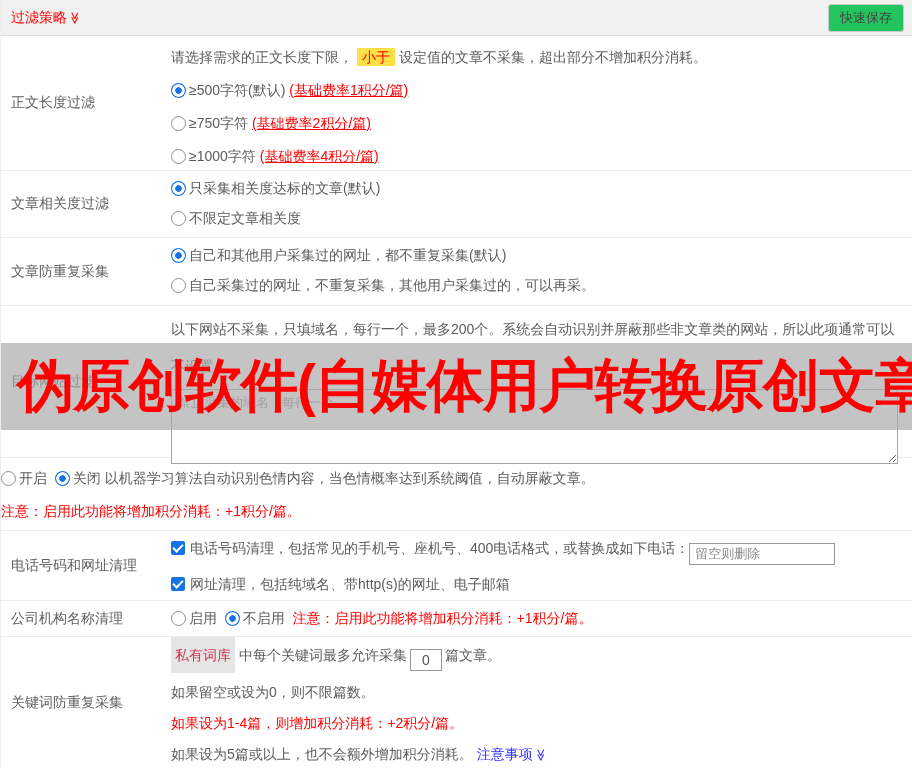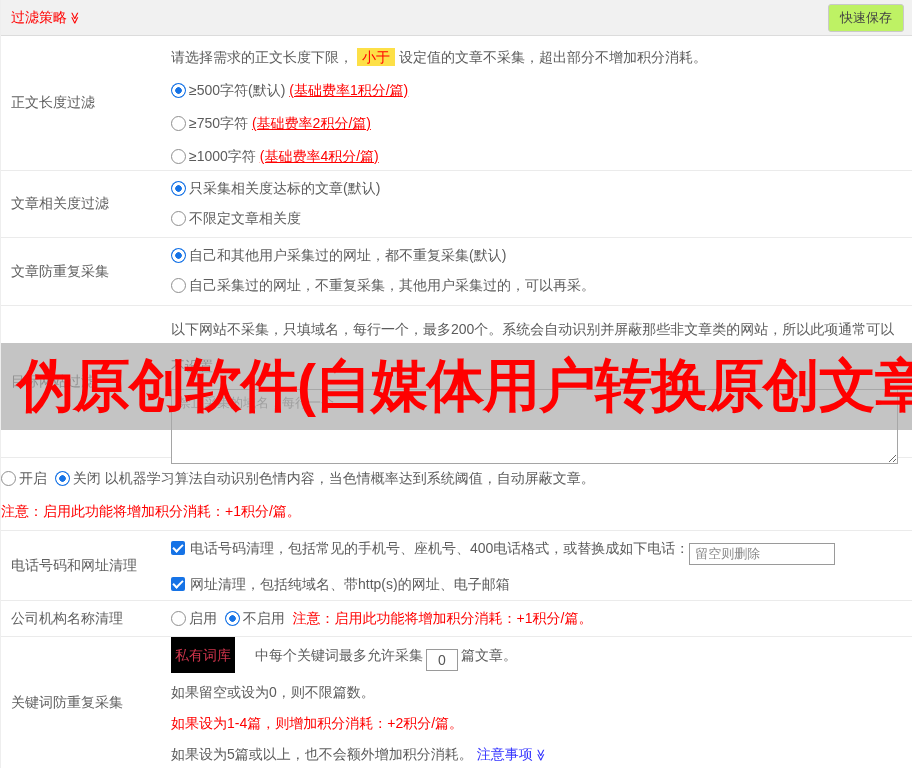--- a/index.html
+++ b/index.html
@@ -7,21 +7,21 @@
     font-family:"Liberation Sans","DejaVu Sans",sans-serif; font-size:14px; color:#5c5c5c; }
   .page { position:relative; width:912px; height:768px; border-left:1px solid #eee; }
 
   
   .topbar { height:36px; background:#f1f1f1; border-bottom:1px solid #dcdcdc;
     display:flex; align-items:center; padding:0 8px 0 10px; }
   .topbar-title { color:#ff0000; font-size:14px; cursor:pointer; }
   .chev { display:inline-block; transform:rotate(90deg); font-size:12px; margin-left:2px; }
   .chev.red { color:#ff0000; }
   .chev.blue { color:#3434ff; }
-  .save-btn { margin-left:auto; background:#bef264; border:1px solid #c9c9c9; border-radius:3px;
+  .save-btn { margin-left:auto; background:#22c55e; border:1px solid #c9c9c9; border-radius:3px;
     color:#444; font-size:13px; padding:4px 11px; cursor:pointer; font-family:inherit; }
 
   
   .row { display:flex; border-bottom:1px solid #ebebeb; }
   .row-label { width:170px; padding-left:10px; display:flex; align-items:center; color:#5f5f5f; }
   .row-content { flex:1; padding-right:10px; }
   .r1 { height:135px; } .r2 { height:67px; } .r3 { height:68px; }
   .r4 { height:152px; } .r5 { height:73px; } .r6 { height:70px; }
   .r7 { height:36px; } .r8 { height:131px; border-bottom:none; }
 
@@ -44,21 +44,21 @@
   .rb.on { border:none;
     background:radial-gradient(circle,#1673e6 0 28%,#fff 34% 56%,#1673e6 62% 100%); }
   .cb { display:inline-block; width:14px; height:14px; border-radius:2px; background:#1673e6;
     position:relative; vertical-align:-2px; margin-right:5px; cursor:pointer; }
   .cb::after { content:""; position:absolute; left:4px; top:1px; width:4px; height:8px;
     border:solid #fff; border-width:0 2px 2px 0; transform:rotate(45deg); }
 
   .red { color:#ff0000; }
   .fee { color:#ff0000; text-decoration:underline; }
   .hl { color:#ff0000; background:#fde047; padding:1px 5px; margin:0 4px; }
-  .hl2 { color:#d0344c; background:#000000; padding:10px 4px; margin-right:20px; }
+  .hl2 { color:#d0344c; background:#e5e5e5; padding:10px 4px; margin-right:4px; }
   .link { color:#3434ff; cursor:pointer; }
 
   .phone-input { width:146px; height:22px; border:1px solid #9a9a9a; font-size:13px;
     padding:0 5px; color:#555; font-family:inherit; vertical-align:-5px; }
   .phone-input::placeholder { color:#8a8a8a; }
   .num-input { width:32px; height:22px; border:1px solid #9a9a9a; text-align:center;
     font-size:14px; color:#555; font-family:inherit; vertical-align:-5px; margin:0 3px; }
 
   .site-textarea { display:block; width:727px; height:75px; margin-top:4px;
     border:1px solid #a5a5a5; font-family:inherit; font-size:13px; color:#555;

